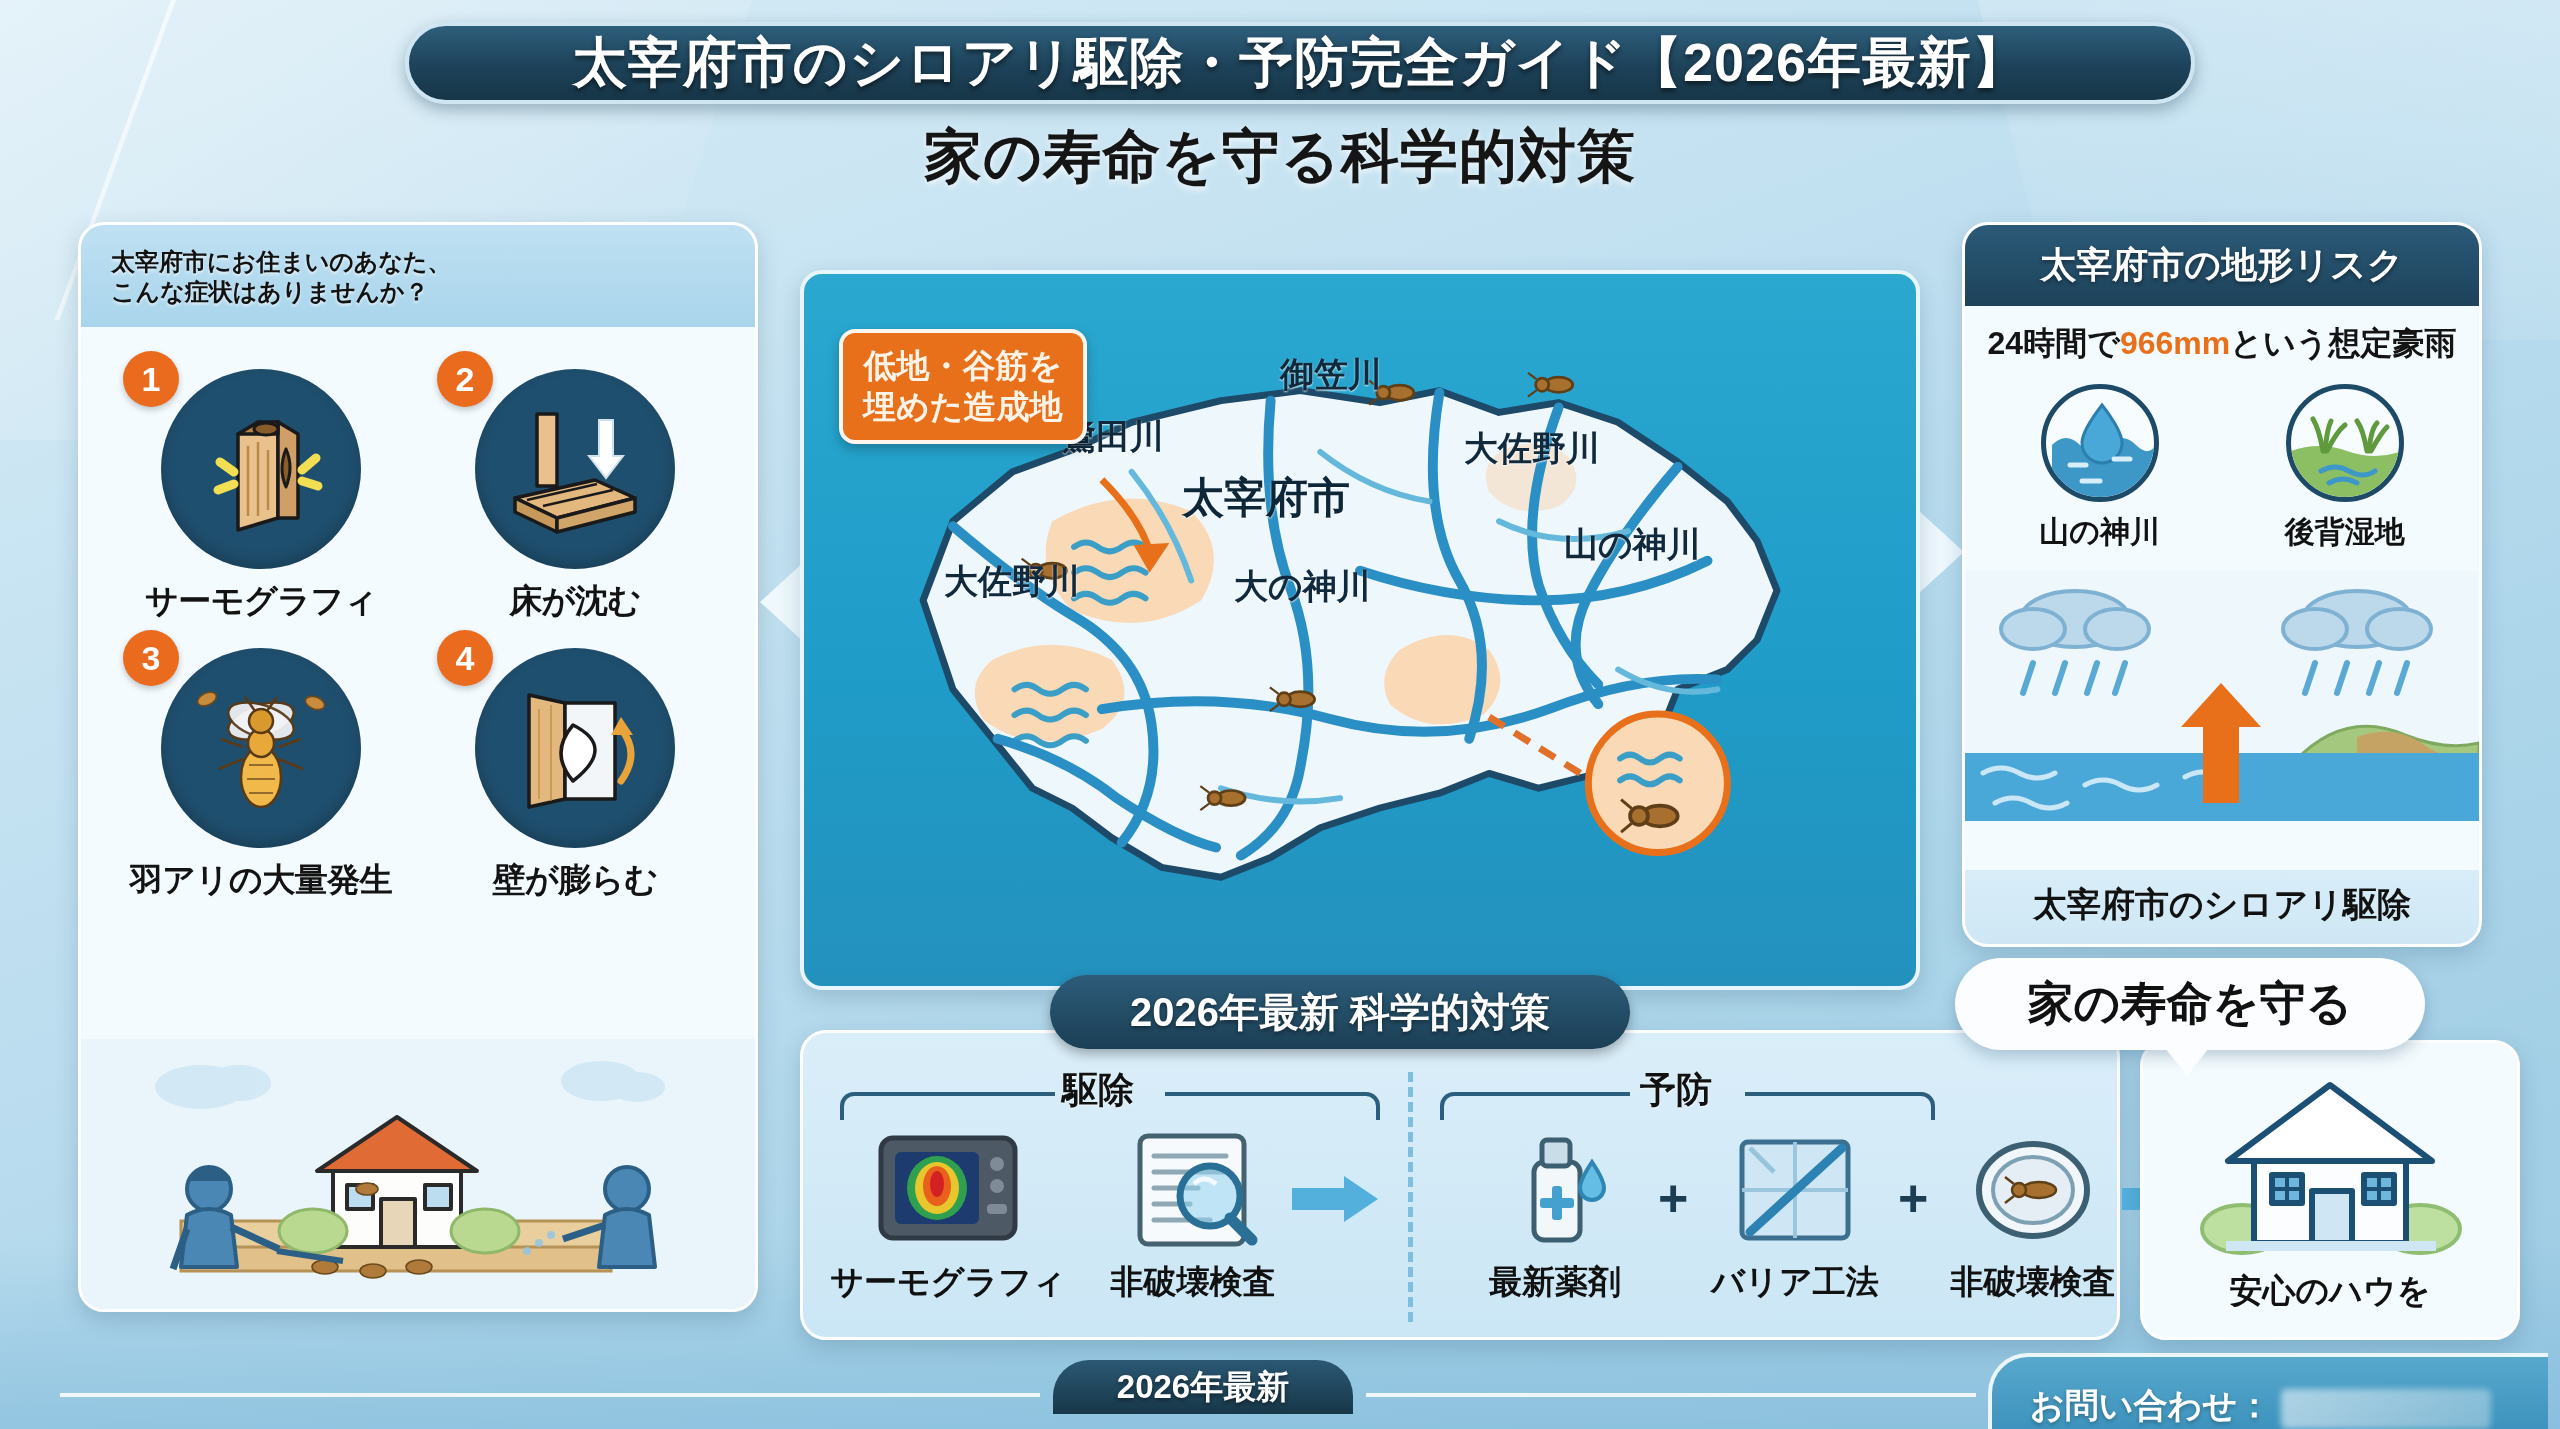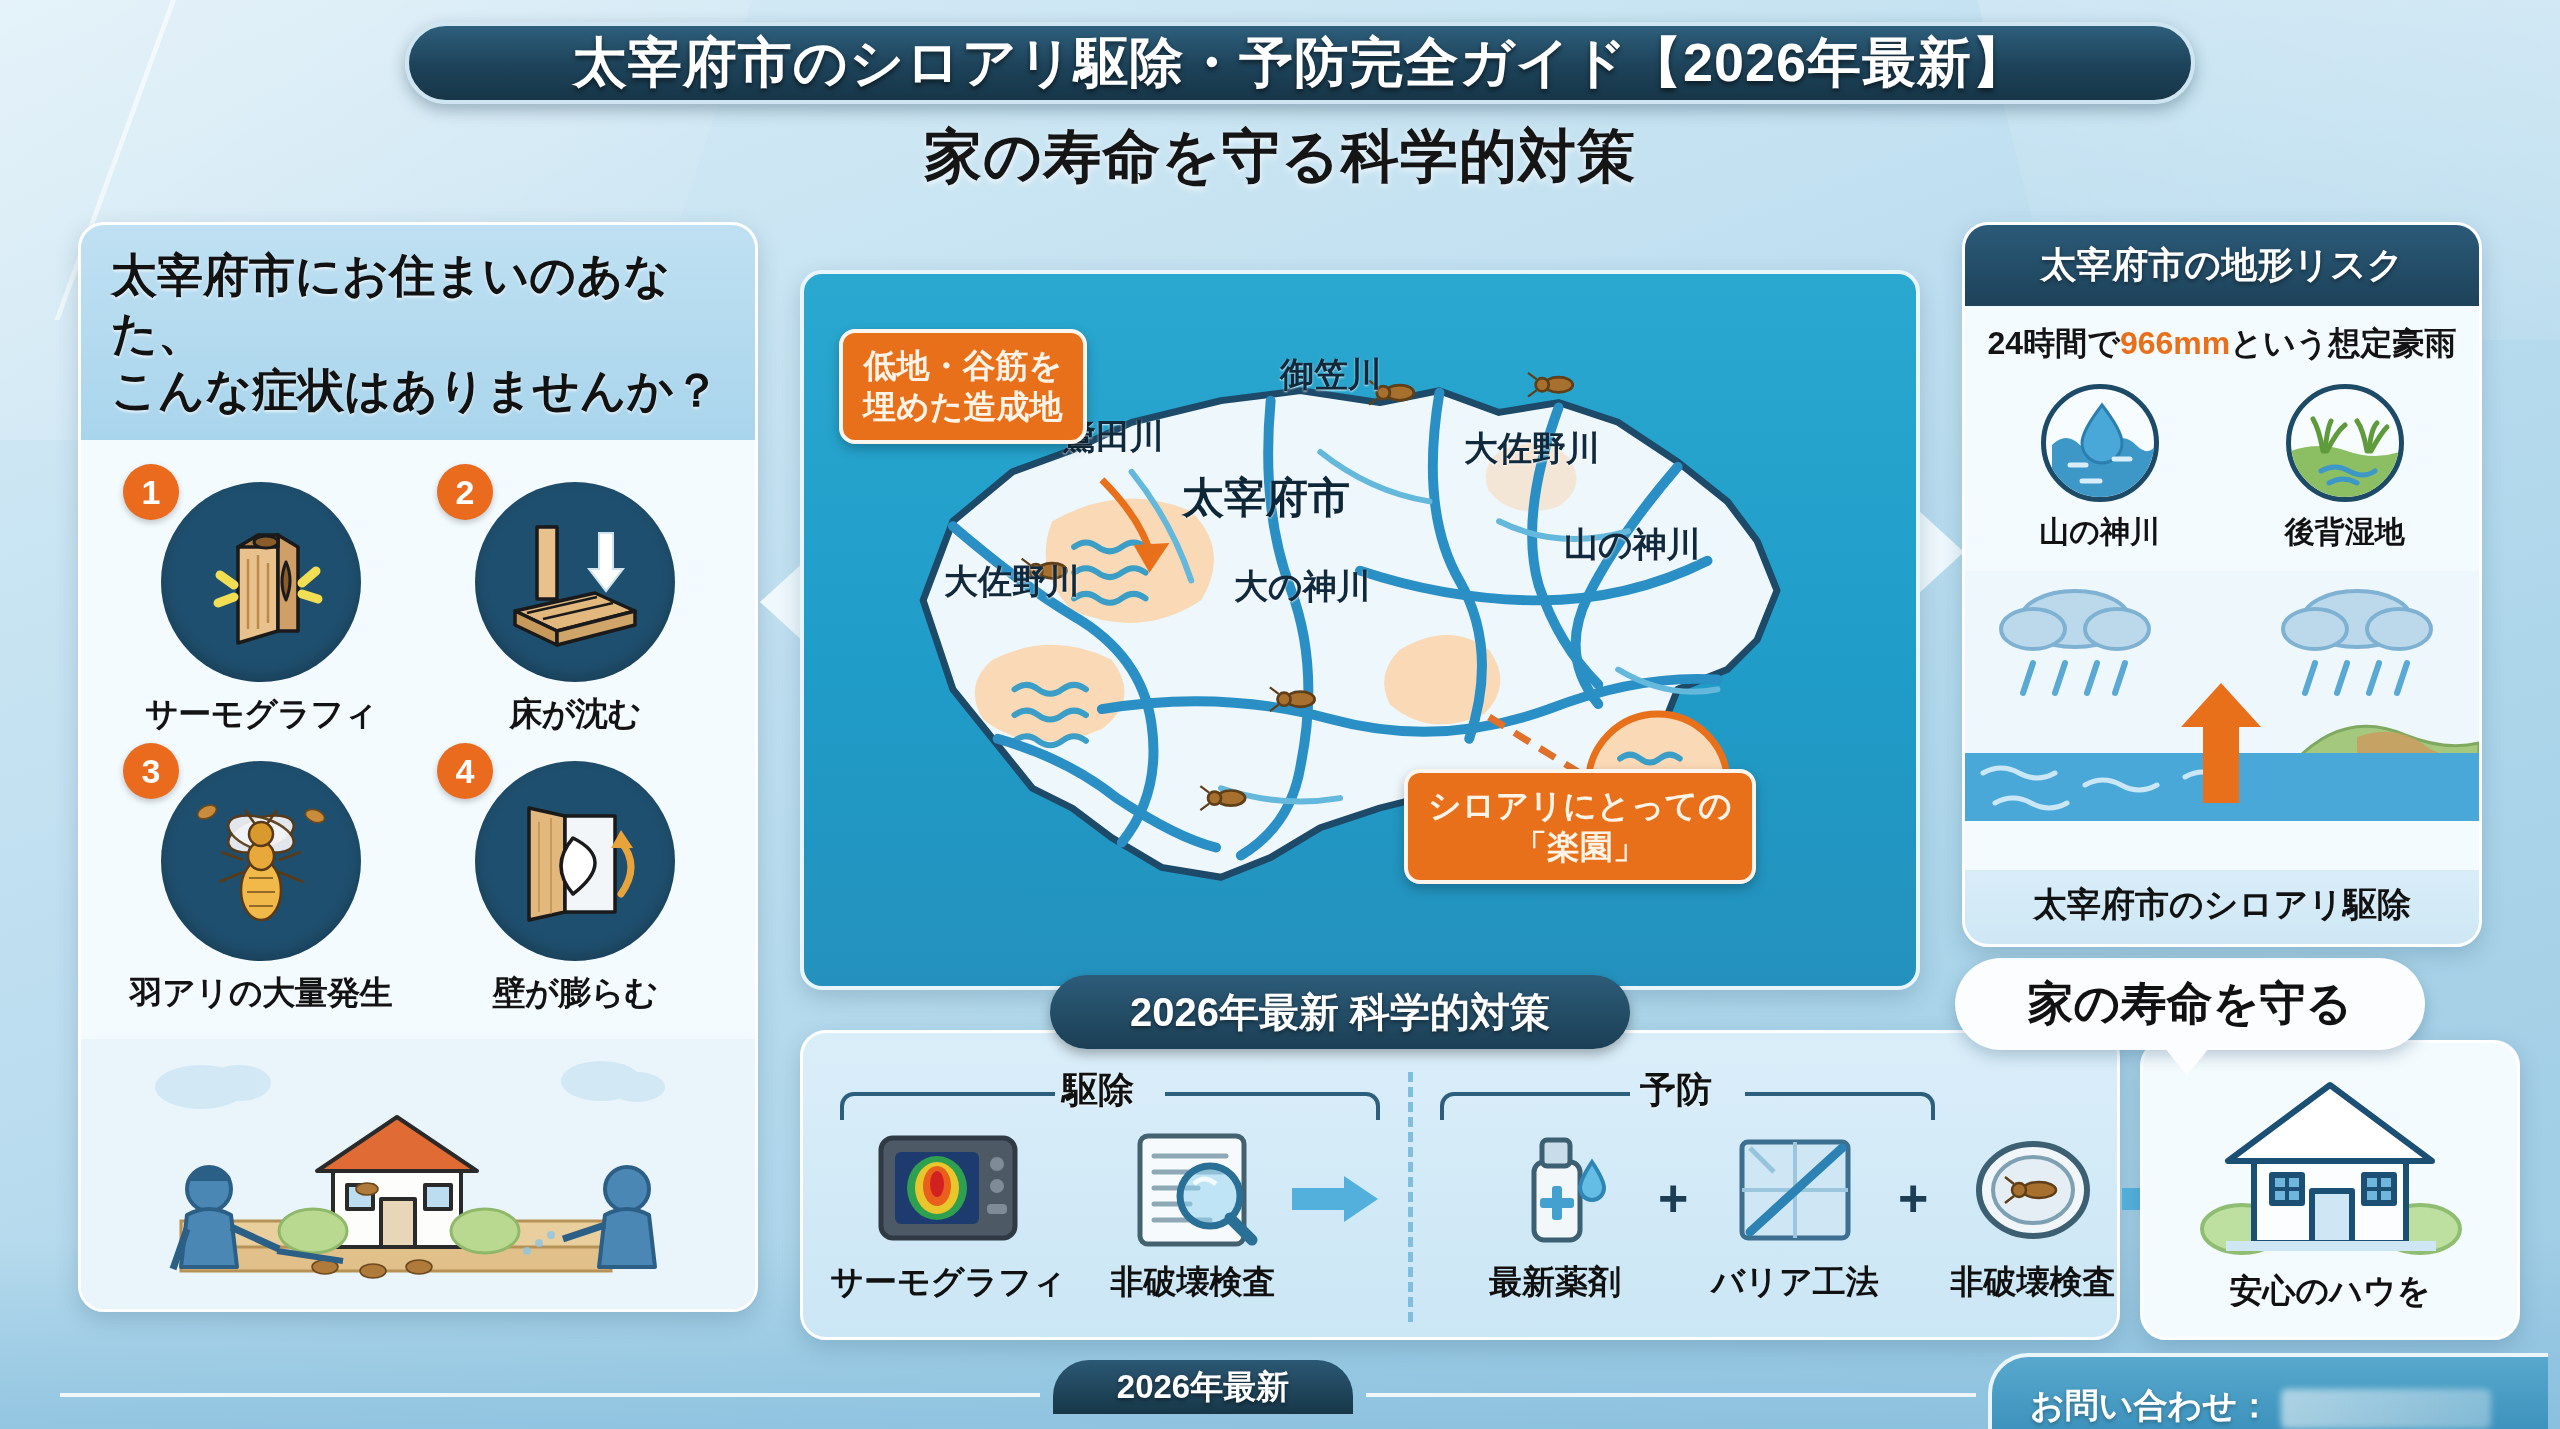--- a/index.html
+++ b/index.html
@@ -60,21 +60,21 @@
     border: 3px solid #ffffff; overflow: hidden;
   }
 
   
   #symptoms-card { left: 78px; top: 222px; width: 680px; height: 1090px; }
   .symptoms-head {
     background: linear-gradient(180deg, #bfe0f2 0%, #a9d5ec 100%);
     padding: 22px 30px 20px 30px;
   }
   .symptoms-head div {
-    font-size: 46px; font-weight: bold; color: #121212; line-height: 1.25;
+    font-size: 24px; font-weight: bold; color: #121212; line-height: 1.25;
     text-shadow: 0 2px 3px rgba(255,255,255,.7);
   }
   .sym-grid {
     display: grid; grid-template-columns: 1fr 1fr; gap: 6px 6px;
     padding: 24px 26px 8px 26px;
   }
   .sym-item { position: relative; text-align: center; padding-top: 10px; }
   .sym-badge {
     position: absolute; left: 16px; top: 0; width: 56px; height: 56px;
     border-radius: 50%; background: #ea6a1e; color: #fff;
@@ -528,24 +528,20 @@
   <div class="map-label" style="left:660px; top:152px;">大佐野川</div>
   <div class="map-label" style="left:140px; top:285px;">大佐野川</div>
   <div class="map-label" style="left:760px; top:248px;">山の神川</div>
   <div class="map-label" style="left:430px; top:290px;">大の神川</div>
   <div class="map-label city" style="left:378px; top:196px;">太宰府市</div>
 
   <div class="callout" id="callout-lowland">
     <div>低地・谷筋を</div>
     <div>埋めた造成地</div>
   </div>
-  <div class="callout" id="callout-paradise">
-    <div>シロアリにとっての</div>
-    <div>「楽園」</div>
-  </div>
 </div>
 
 <div class="card" id="risk-card">
   <div class="risk-head">
     <span>太宰府市の地形リスク</span>
   </div>
 
   <div class="risk-sub">
     <span>24時間で</span><b>966mm</b><span>という想定豪雨</span>
   </div>

